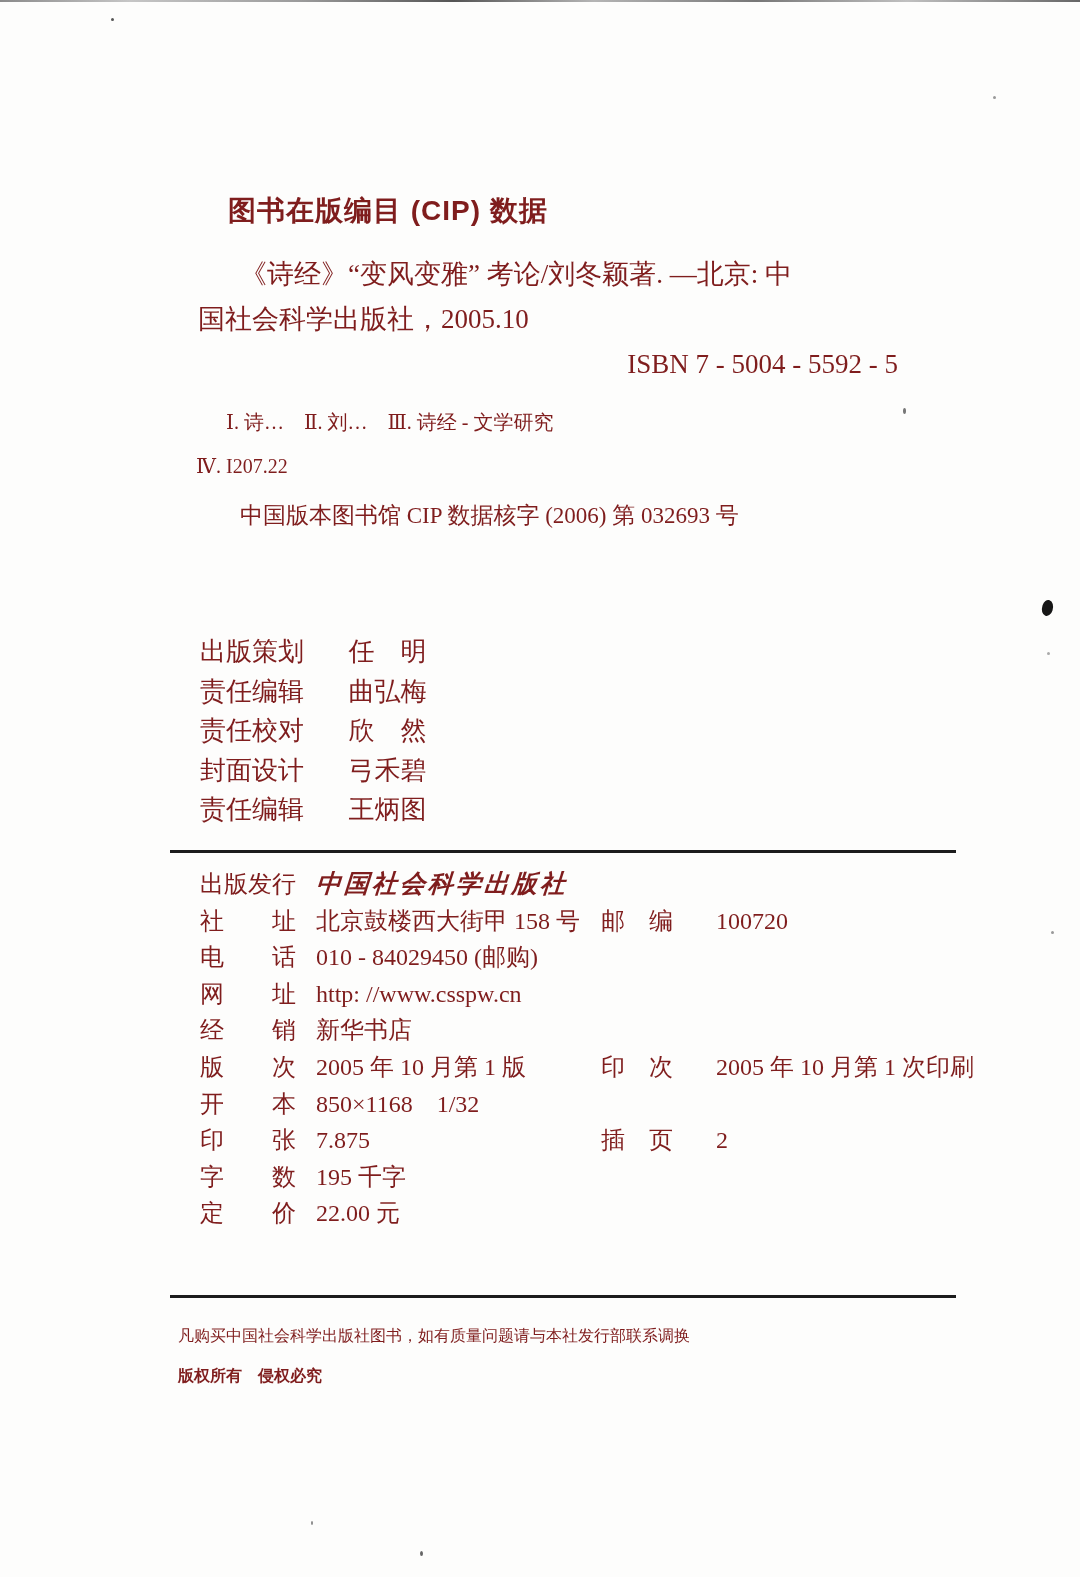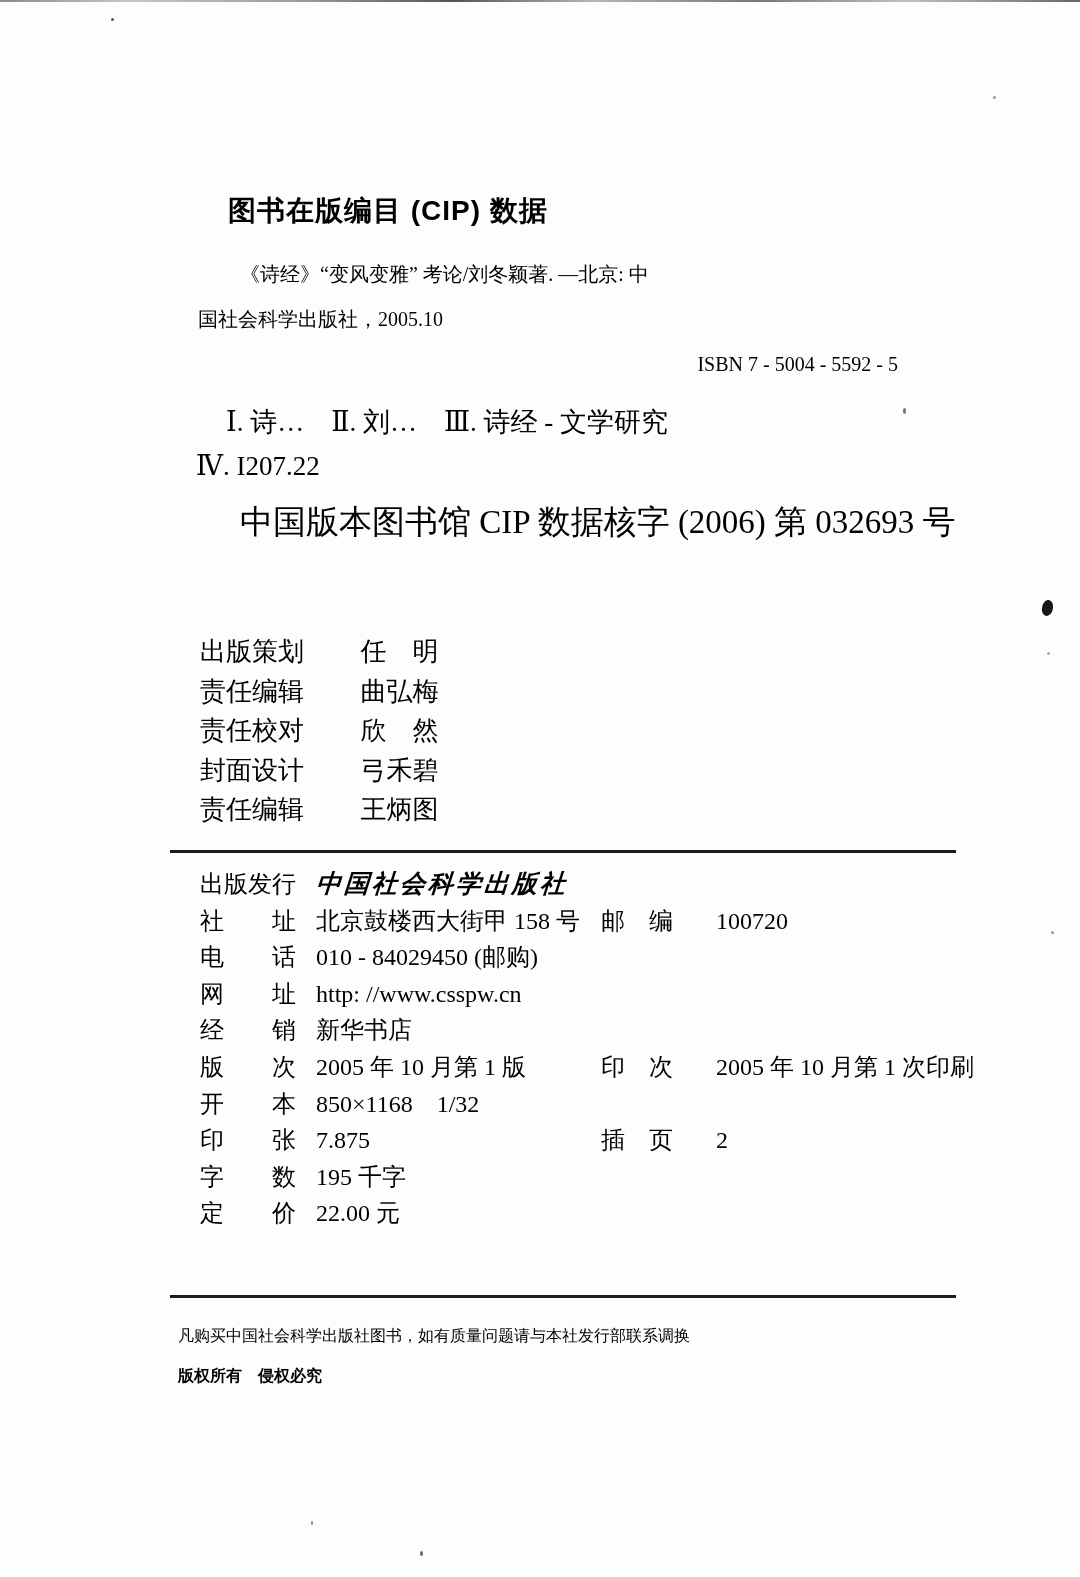--- a/index.html
+++ b/index.html
@@ -7,21 +7,21 @@
     padding: 0;
     background: #ffffff;
   }
   .page {
     position: relative;
     width: 1080px;
     height: 1577px;
     background: #fdfdfc;
     overflow: hidden;
     font-family: "Liberation Serif", "DejaVu Serif", serif;
-    color: #000000;
+    color: #7f1d1d;
   }
   
   .scan-top-edge {
     position: absolute;
     top: 0; left: 0;
     width: 100%; height: 2px;
     background: linear-gradient(90deg,#8a8a8a 0%,#c6c6c6 12%,#9a9a9a 28%,#555 42%,#b5b5b5 55%,#777 70%,#c0c0c0 84%,#666 100%);
   }
   .speck { position: absolute; background: #555; border-radius: 50%; }
   .blot {
@@ -39,50 +39,50 @@
     font-family: "Liberation Sans", "DejaVu Sans", sans-serif;
     font-weight: bold;
     font-size: 28px;
     letter-spacing: 1px;
     white-space: nowrap;
   }
   .cip-entry {
     position: absolute;
     left: 198px; top: 252px;
     width: 700px;
-    font-size: 20px;
+    font-size: 27px;
     line-height: 45px;
     white-space: nowrap;
   }
   .indent-lg { padding-left: 42px; }
   .indent-md { padding-left: 34px; text-align: right; }
   .indent-sm { padding-left: 30px; }
 
   .cip-class {
     position: absolute;
     left: 196px; top: 400px;
-    font-size: 27px;
+    font-size: 20px;
     line-height: 44px;
     white-space: nowrap;
   }
   .cip-record {
     position: absolute;
     left: 240px; top: 500px;
-    font-size: 33px;
+    font-size: 23px;
     white-space: nowrap;
   }
 
   .credits {
     position: absolute;
     left: 200px; top: 632px;
     font-size: 26px;
   }
   .credit-row { height: 39.6px; line-height: 39.6px; white-space: nowrap; }
   .credit-role { display: inline-block; width: 106px; }
-  .credit-name { margin-left: 48px; }
+  .credit-name { margin-left: 36px; }
 
   .rule {
     position: absolute;
     left: 170px;
     width: 786px;
     height: 3px;
     background: #1c1c1c;
   }
   .rule-1 { top: 850px; }
   .rule-2 { top: 1295px; }

